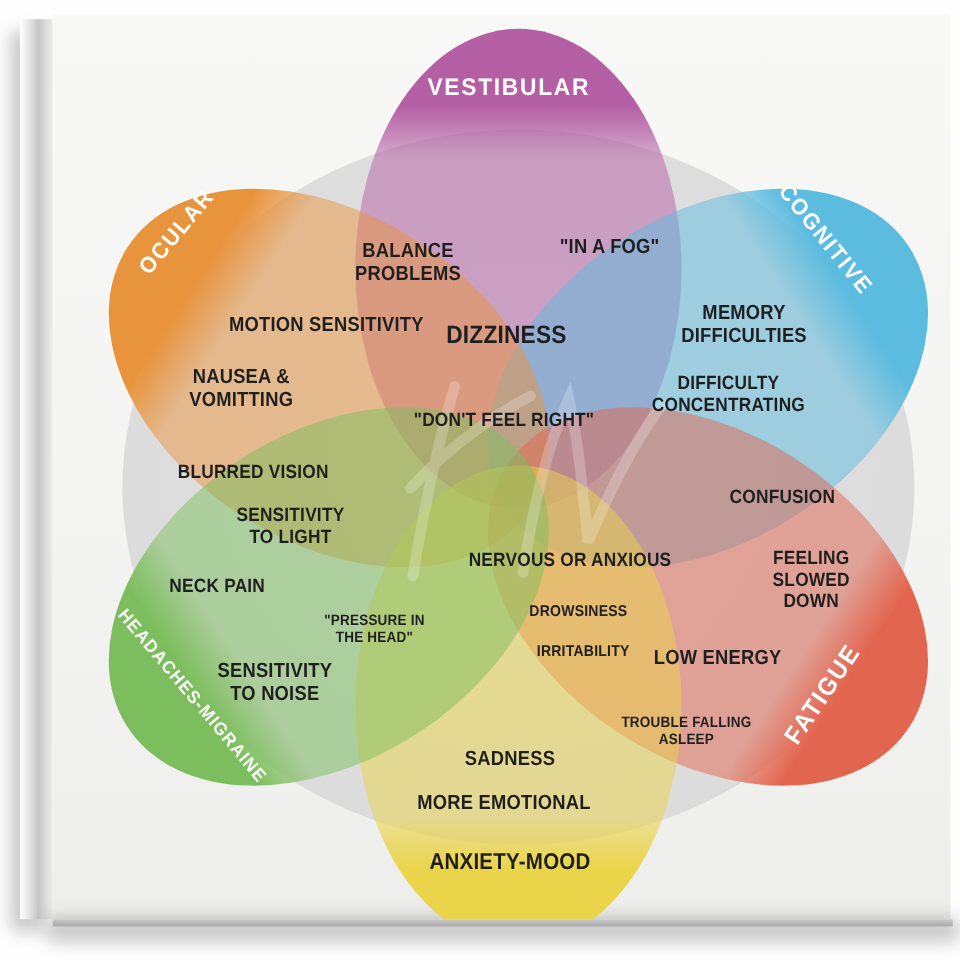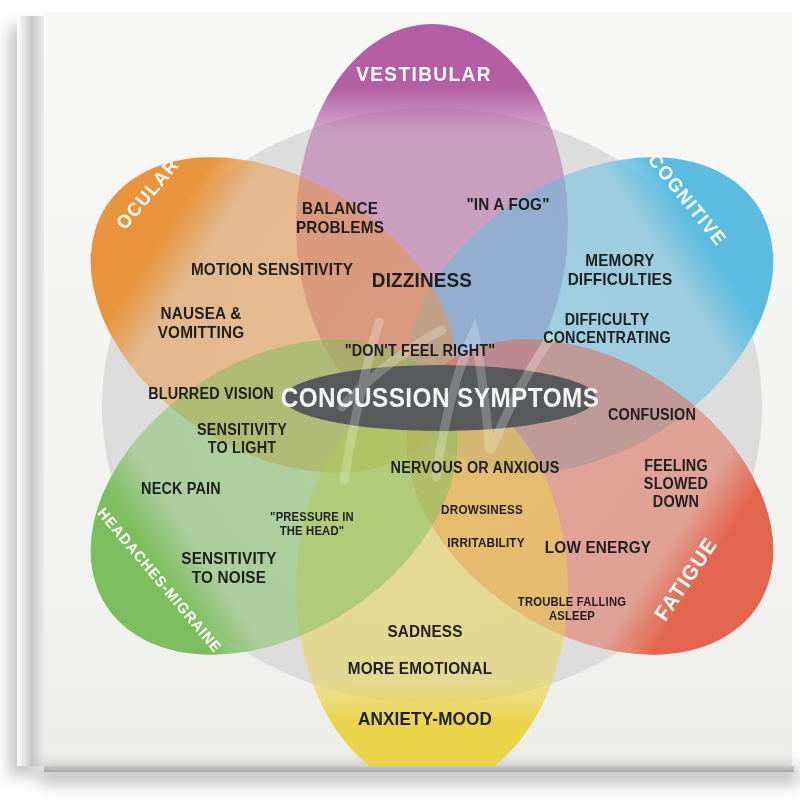--- a/index.html
+++ b/index.html
@@ -97,23 +97,20 @@
 
     <div class="gray-circle"></div>
 
     <div class="petal petal-vestibular"></div>
     <div class="petal petal-cognitive"></div>
     <div class="petal petal-ocular"></div>
     <div class="petal petal-fatigue"></div>
     <div class="petal petal-anxiety"></div>
     <div class="petal petal-headaches"></div>
 
-    <div class="center-ellipse">
-      <span class="center-title">CONCUSSION SYMPTOMS</span>
-    </div>
 
     <svg class="watermark" width="240" height="180" viewBox="0 0 240 180">
       <path d="M55,10 C40,60 28,120 20,168 M18,95 C55,55 95,30 118,18 M112,165 C120,110 132,60 150,20 C158,55 162,100 166,140 C185,95 205,55 228,25" fill="none" stroke="rgba(255,255,255,0.28)" stroke-width="9" stroke-linecap="round"></path>
     </svg>
 
     <div class="cat" style="left:380px; top:62px; font-size:20px; transform:translate(-50%,-50%) scaleX(0.95);">VESTIBULAR</div>
     <div class="cat" style="left:104px; top:182px; font-size:19px; transform:translate(-50%,-50%) rotate(-50deg) scaleX(0.95);">OCULAR</div>
     <div class="cat" style="left:643px; top:188px; font-size:19px; transform:translate(-50%,-50%) rotate(51deg) scaleX(0.95);">COGNITIVE</div>
     <div class="cat" style="left:642px; top:567px; font-size:21px; transform:translate(-50%,-50%) rotate(-56deg) scaleX(0.95);">FATIGUE</div>
     <div class="cat" style="left:116px; top:568px; font-size:15px; letter-spacing:1px; transform:translate(-50%,-50%) rotate(50deg) scaleX(0.95);">HEADACHES-MIGRAINE</div>

